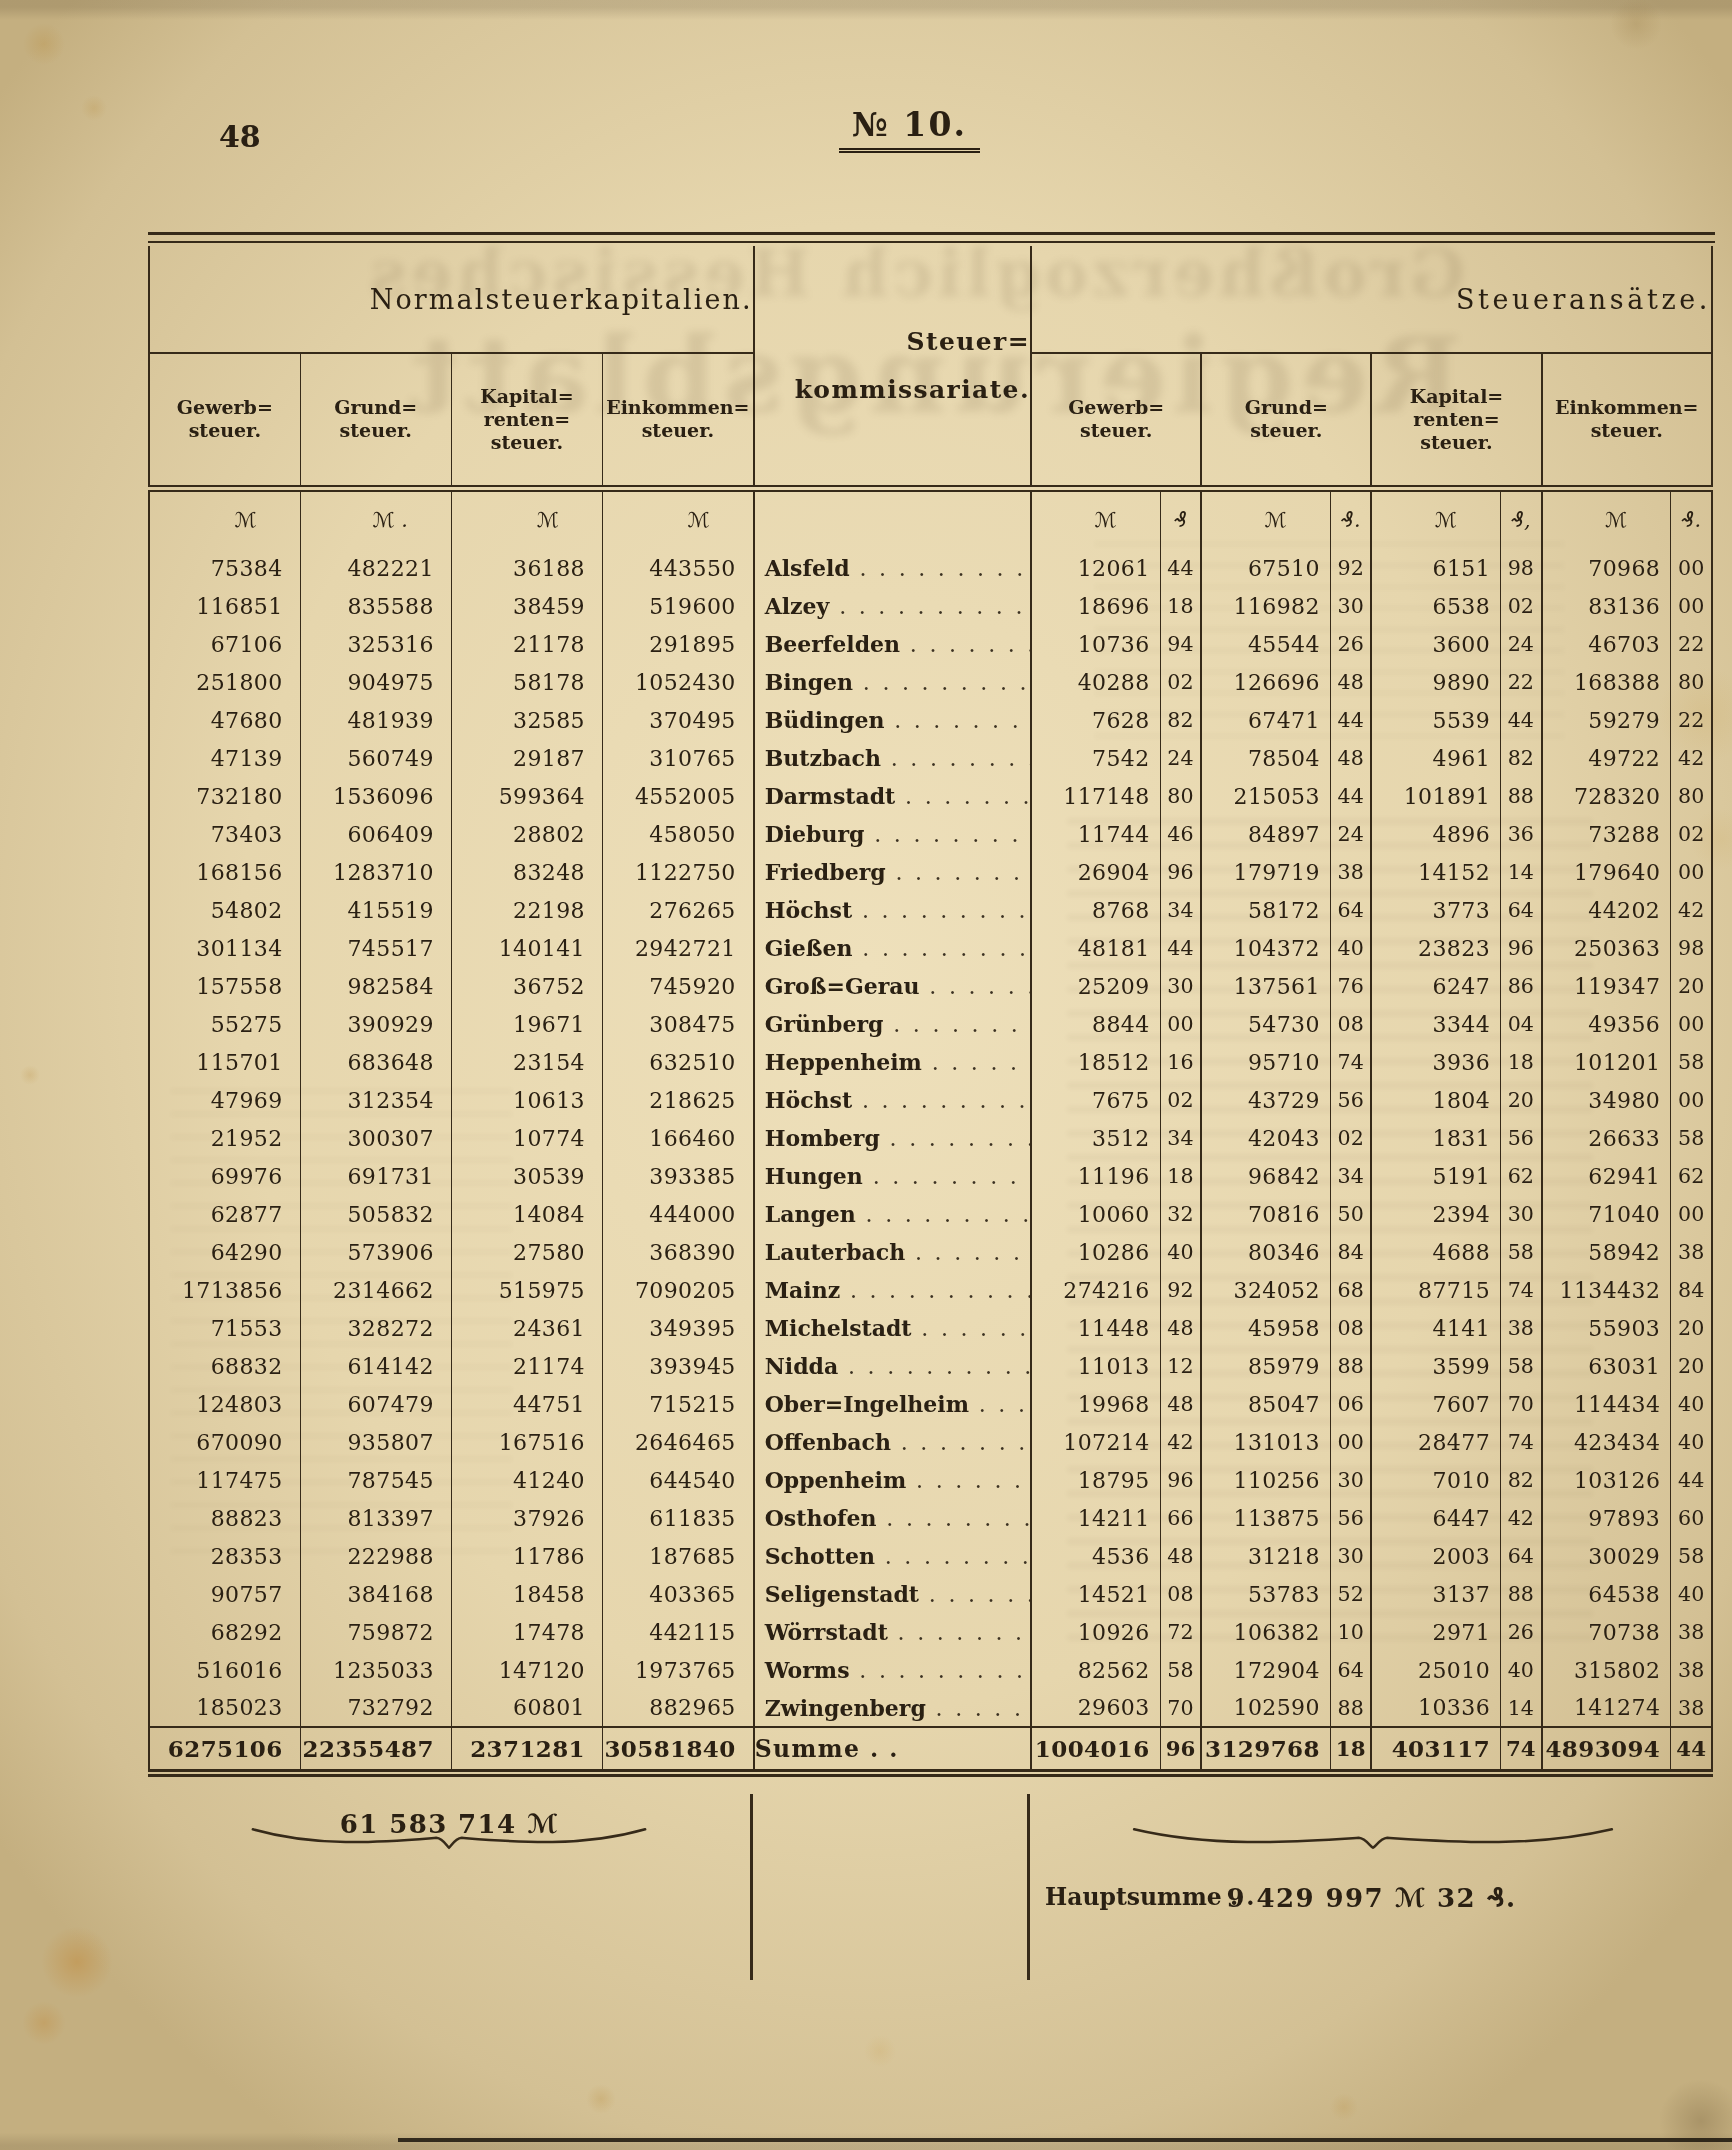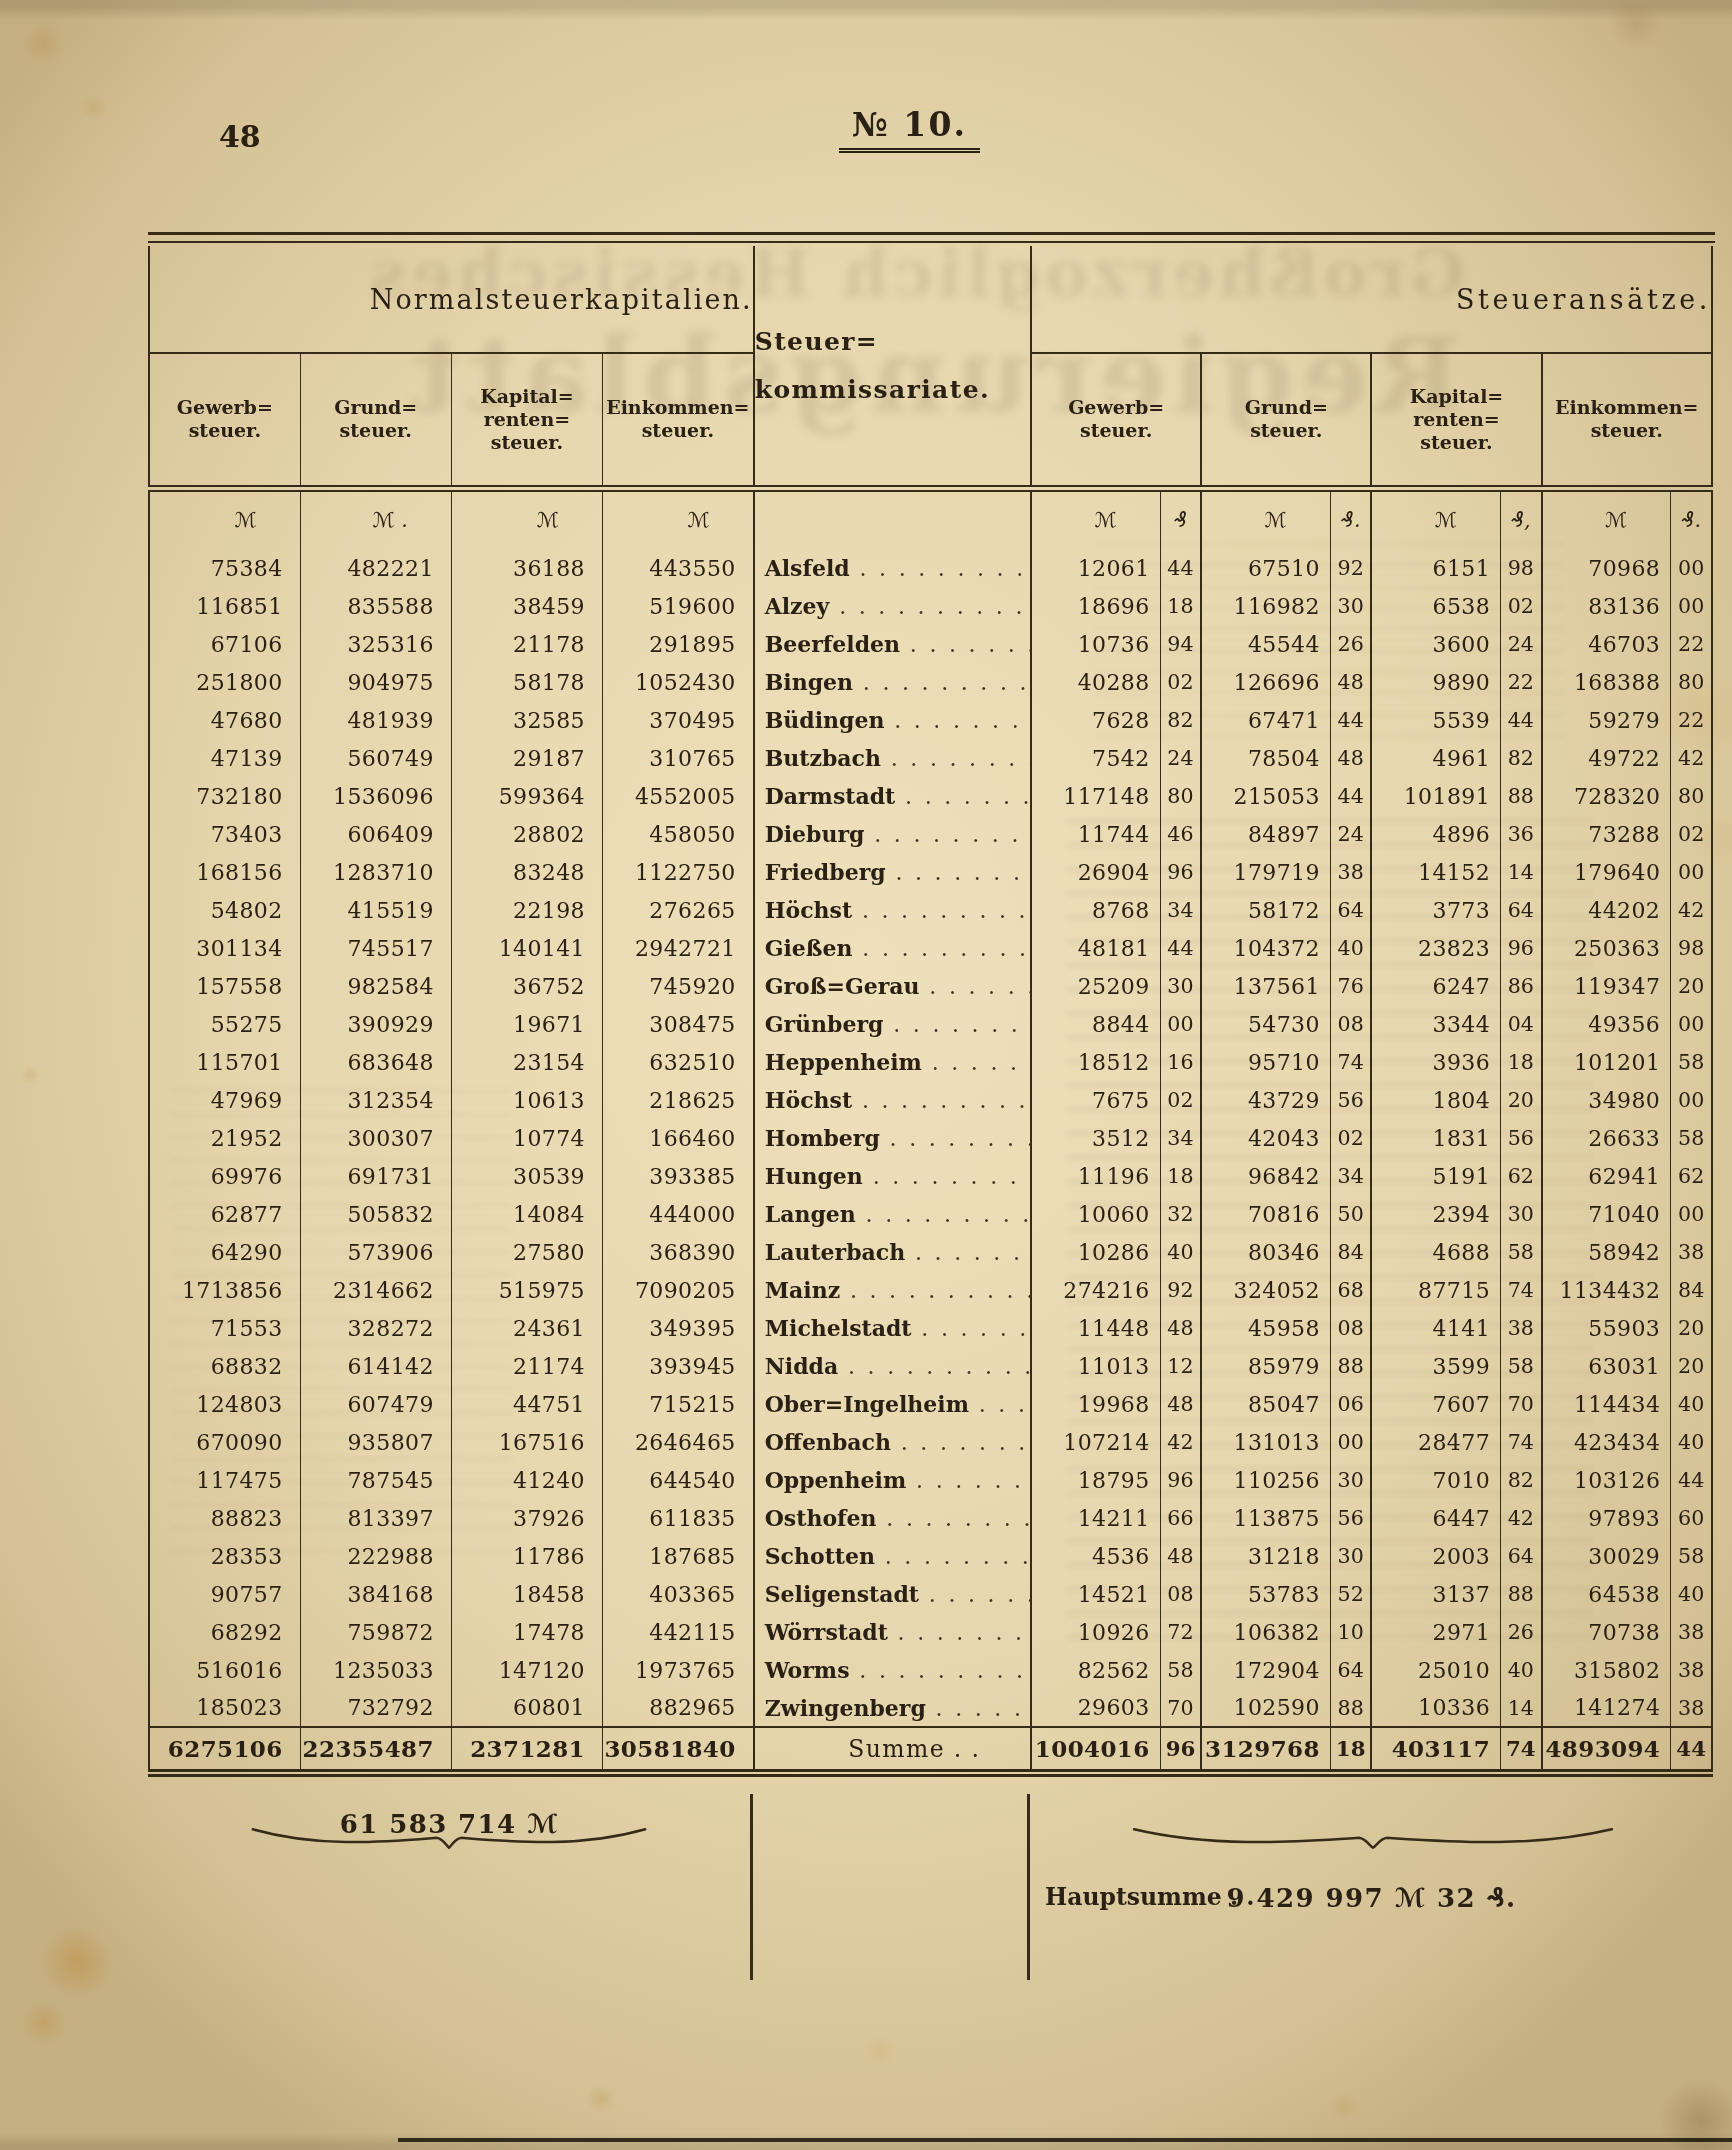--- a/index.html
+++ b/index.html
@@ -77,21 +77,21 @@
   td,th{vertical-align:middle;font-weight:normal;color:var(--ink);}
   .vthin{border-left:1.4px solid var(--line);}
   .vsec{border-left:2.8px solid var(--line);}
 
   tr.group-row{height:107px;}
   .group-title{font-size:27px;font-weight:normal;text-align:right;letter-spacing:2.1px;border-bottom:2.1px solid var(--line);}
   .group-title.right{letter-spacing:3.6px;}
   .mid-cell{
     border-left:2.8px solid var(--line);border-right:2.8px solid var(--line);
     border-bottom:7.1px double var(--line);
-    text-align:left;font-size:25px;font-weight:bold;letter-spacing:1.4px;
+    text-align:right;font-size:25px;font-weight:bold;letter-spacing:1.4px;
   }
   .mid-cell .hl{display:block;}
   .mid-cell .hl:first-child{margin-bottom:18.5px;}
 
   tr.head-row{height:135px;}
   th.colhead{font-size:19px;font-weight:bold;text-align:center;line-height:1.2;
              border-bottom:7.1px double var(--line);}
   .hl{display:block;}
   .hl:empty{display:none;}
 
@@ -104,21 +104,21 @@
   td.num.mark{padding-right:10px;}
   td.pf{font-size:20.6px;text-align:center;white-space:nowrap;}
   td.name-cell{font-size:22px;font-weight:bold;padding-left:10px;white-space:nowrap;overflow:hidden;}
   td.name-cell .row-name{display:inline;}
   td.name-cell .leader{display:inline;font-weight:normal;letter-spacing:2.8px;opacity:.9;}
 
   tr.summe-row{height:46px;}
   tr.summe-row td{border-top:2.1px solid var(--line);border-bottom:8.5px double var(--line);}
   tr.summe-row td.num{font-size:23px;font-weight:bold;}
   tr.summe-row td.pf{font-size:21.3px;font-weight:bold;}
-  td.summe-label{font-size:23.5px;font-weight:normal;text-align:center;letter-spacing:1.4px;padding-left:44px;}
+  td.summe-label{font-size:23.5px;font-weight:bold;letter-spacing:1.4px;}
 
   
   .vline-ext{position:absolute;width:2.8px;background:var(--line);z-index:4;}
   .vx1{left:750px;top:1794px;height:186px;}
   .vx2{left:1027px;top:1794px;height:186px;}
   .brace{position:absolute;z-index:4;}
   .brace svg{display:block;}
   .hs-left-total{position:absolute;left:148px;top:1809px;width:603px;text-align:center;
                  font-size:26px;font-weight:bold;z-index:4;letter-spacing:1.4px;
                  font-family:"DejaVu Serif","DejaVu Sans",serif;}

